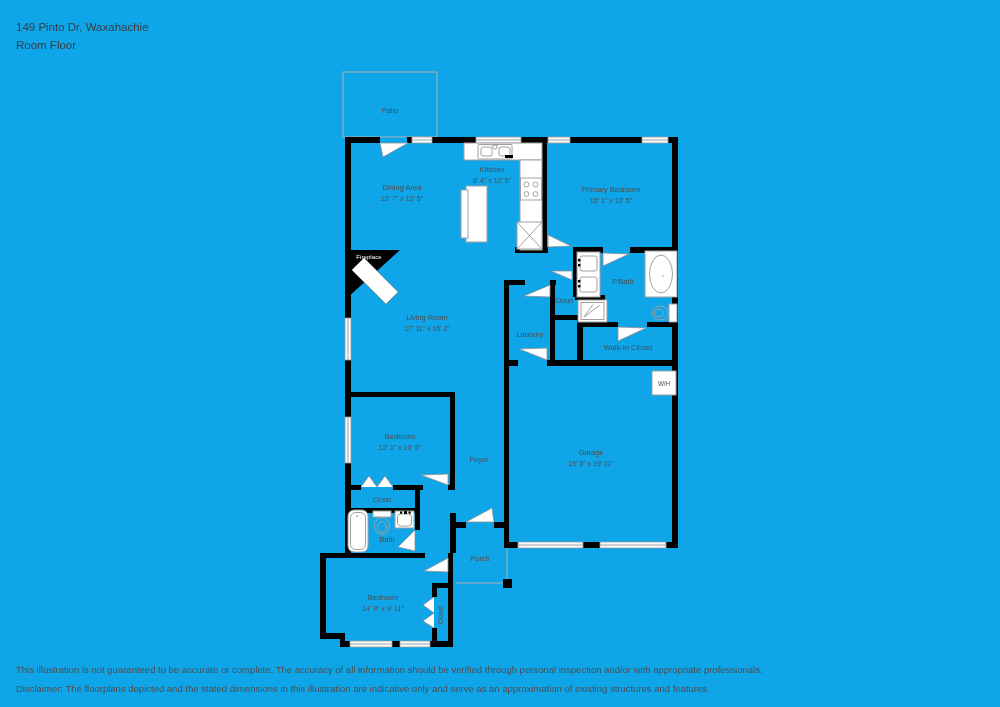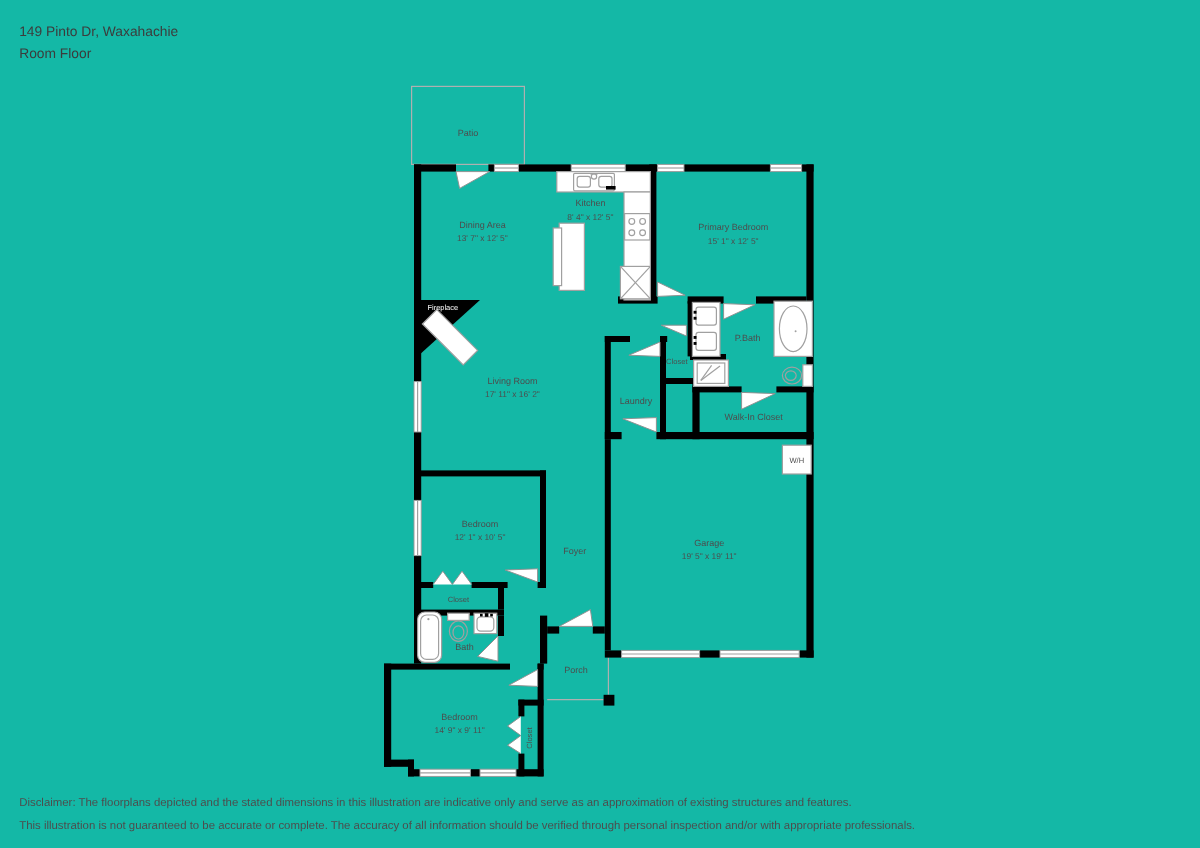--- a/index.html
+++ b/index.html
@@ -1,16 +1,16 @@
 <!DOCTYPE html>
 <html><head>
 <meta charset="utf-8">
 <style>
   html,body{margin:0;padding:0;background:#fff;}
-  .page{position:relative;width:1000px;height:707px;background:#14b8a6;overflow:hidden;
+  .page{position:relative;width:1000px;height:707px;background:#0ea5e9;overflow:hidden;
         font-family:"Liberation Sans", sans-serif;}
   .header{position:absolute;left:16px;top:18px;color:#3c3c3c;font-size:11.5px;line-height:18px;}
   .disclaimer{position:absolute;left:16px;top:661px;color:#4d4d4d;font-size:9.5px;line-height:18.5px;white-space:nowrap;}
   svg.plan{position:absolute;left:0;top:0;}
   svg text{font-family:"Liberation Sans", sans-serif;fill:#4d4d4d;}
   .room-label{font-size:7.5px;}
   .dim-label{font-size:7px;}
   .small-label{font-size:6.3px;}
   .fp-label{font-size:6.2px;fill:#ffffff;}
   .wall{fill:#000000;}
@@ -295,17 +295,17 @@
       <text class="room-label" x="383" y="600" text-anchor="middle">Bedroom</text>
       <text class="dim-label" x="383" y="611" text-anchor="middle">14' 9" x 9' 11"</text>
 
       <text class="small-label" x="443" y="615" text-anchor="middle" transform="rotate(-90 443 615)">Closet</text>
 
       <text class="room-label" x="480" y="561" text-anchor="middle">Porch</text>
     </g>
   </svg>
 
   <div class="disclaimer">
+    <div>This illustration is not guaranteed to be accurate or complete. The accuracy of all information should be verified through personal inspection and/or with appropriate professionals.</div>
     <div>Disclaimer: The floorplans depicted and the stated dimensions in this illustration are indicative only and serve as an approximation of existing structures and features.</div>
-    <div>This illustration is not guaranteed to be accurate or complete. The accuracy of all information should be verified through personal inspection and/or with appropriate professionals.</div>
   </div>
 
 </div>
 
 </body></html>

